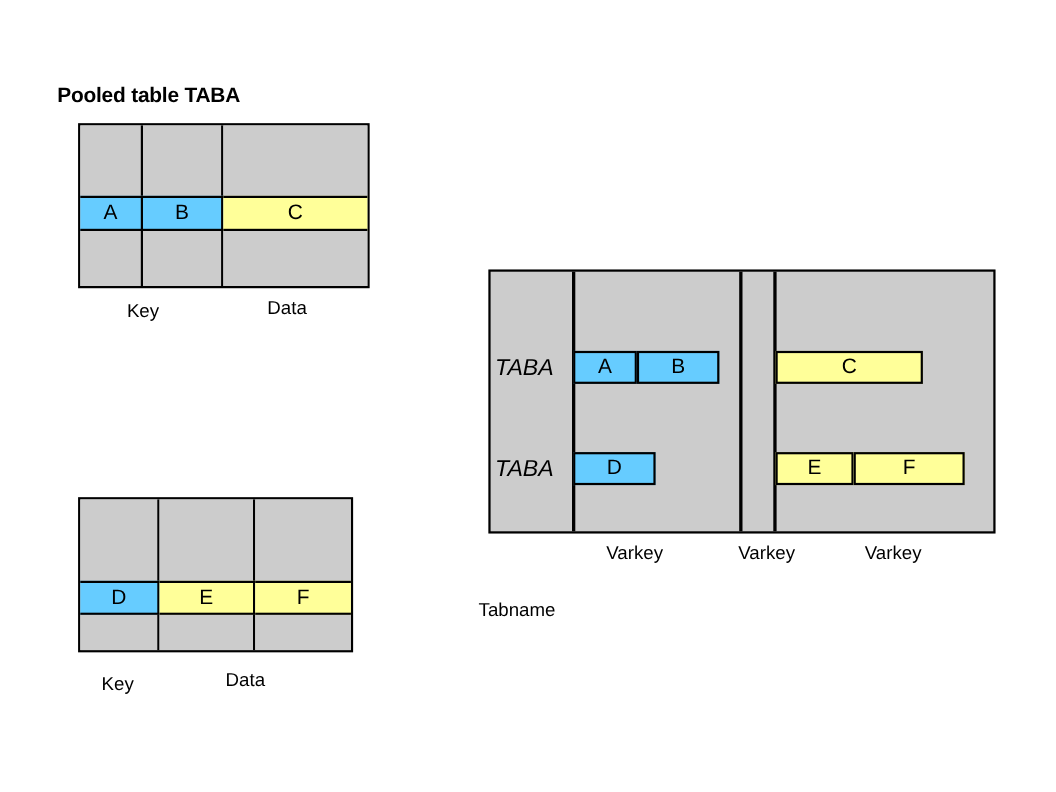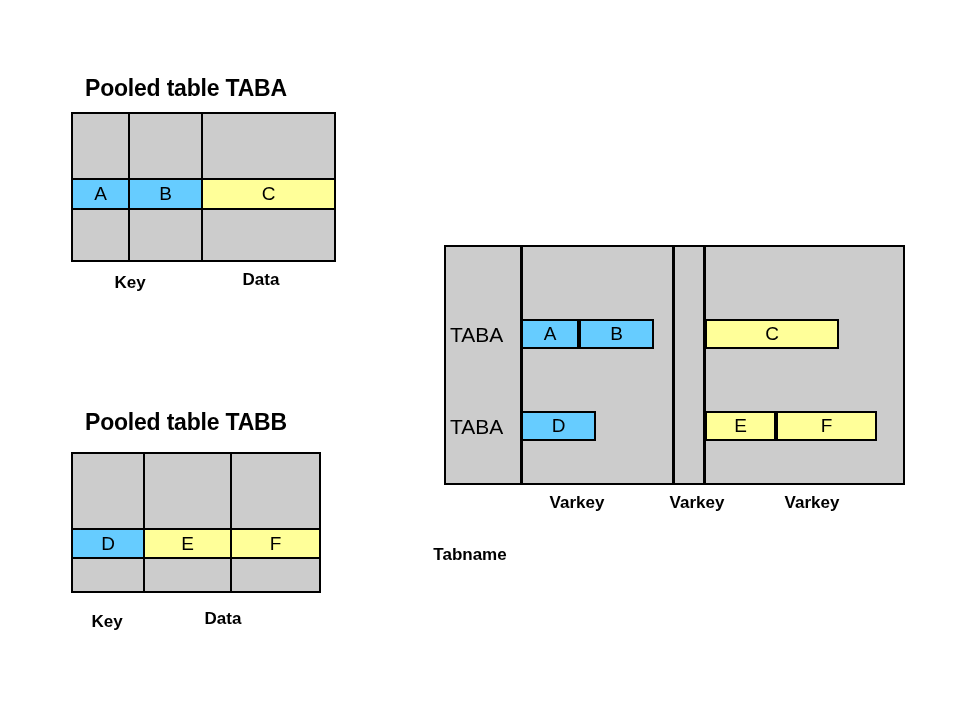--- a/index.html
+++ b/index.html
@@ -21,26 +21,25 @@
   .canvas {
     position: absolute;
     left: 0; top: 0;
     width: 960px;
     height: 720px;
   }
 
   
   .diagram-title {
     position: absolute;
-    font-size: 23px;
+    font-size: 19px;
     font-weight: bold;
     letter-spacing: -0.2px;
     white-space: nowrap;
     line-height: 26px;
-    margin-left: 33px;
   }
   #title-taba  { left: 52px;  top: 75px; }
   #title-tabb  { left: 52px;  top: 409px; }
   #title-pool  { left: 444px; top: 201px; }
 
   
   .grid-table {
     position: absolute;
     border: 2px solid #000000;
     background: #cccccc;
@@ -70,21 +69,21 @@
     border-bottom: 2px solid #000000;
   }
   .cell-key   { background: #66ccff; }
   .cell-data  { background: #ffff99; }
   .cell-plain { background: #cccccc; }
 
   
   .caption {
     position: absolute;
     font-size: 17px;
-    font-weight: bold;
+    font-weight: normal;
     white-space: nowrap;
     transform: translateX(-50%);
     line-height: 20px;
   }
 
   
   #pool-panel {
     position: absolute;
     left: 444px;
     top: 245px;
@@ -105,20 +104,21 @@
   #pool-div-2 { left: 226px; }
   #pool-div-3 { left: 257px; }
 
   .pool-rowlabel {
     position: absolute;
     left: 4px;
     width: 70px;
     text-align: left;
     font-size: 21px;
     white-space: nowrap;
+    font-style: italic;
   }
 
   .pool-seg {
     position: absolute;
     height: 30px;
     border: 2px solid #000000;
     box-sizing: border-box;
     display: flex;
     align-items: center;
     justify-content: center;
@@ -148,21 +148,20 @@
     <div class="grid-row" style="flex:1;">
       <div class="grid-cell cell-plain" style="width:57px;"></div>
       <div class="grid-cell cell-plain" style="width:73px;"></div>
       <div class="grid-cell cell-plain" style="flex:1;"></div>
     </div>
   </div>
 
   <div class="caption" style="left:130px; top:273px;">Key</div>
   <div class="caption" style="left:261px; top:270px;">Data</div>
 
-  <div class="diagram-title" id="title-tabb">Pooled table TABB</div>
 
   <div class="grid-table" id="table-tabb" style="left:71px; top:452px; width:250px; height:141px;">
     <div class="grid-row" style="height:74px;">
       <div class="grid-cell cell-plain" style="width:72px;"></div>
       <div class="grid-cell cell-plain" style="width:87px;"></div>
       <div class="grid-cell cell-plain" style="flex:1;"></div>
     </div>
     <div class="grid-row filled" style="height:31px;">
       <div class="grid-cell cell-key" style="width:72px;">D</div>
       <div class="grid-cell cell-data" style="width:87px;">E</div>

